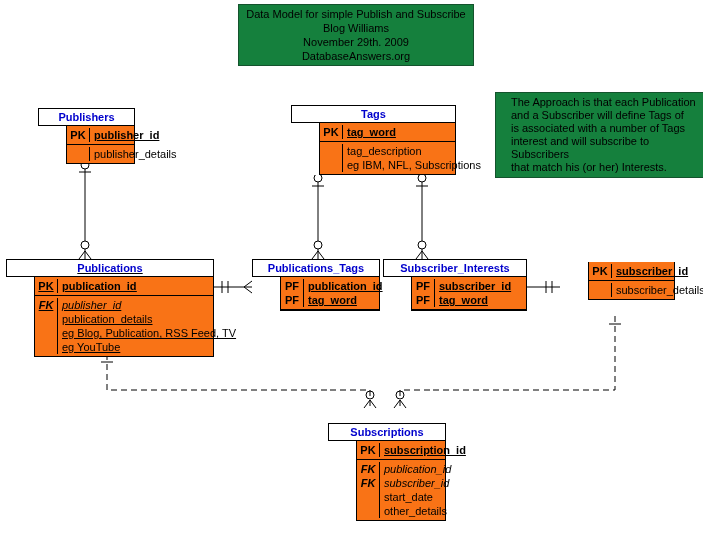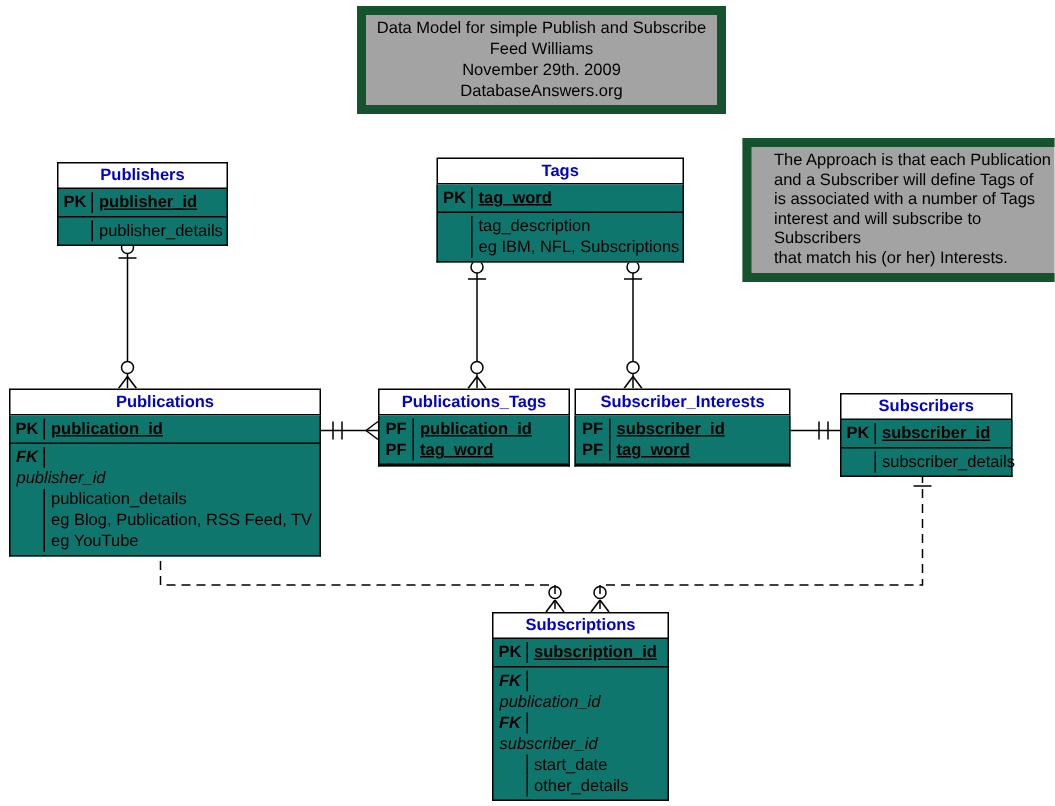--- a/index.html
+++ b/index.html
@@ -8,22 +8,22 @@
     width: 703px;
     height: 537px;
     position: relative;
     font-family: Arial, sans-serif;
     font-size: 11px;
     background: #fff;
     overflow: hidden;
   }
   .box {
     position: absolute;
-    border: 6px solid #14532d;
-    background: #a3a3a3;
+    border: 1px solid #14532d;
+    background: #15803d;
   }
   .title-box {
     text-align: center;
     padding: 2px 6px;
     line-height: 14px;
   }
   .note-box {
     padding: 3px 15px;
     line-height: 13px;
   }
@@ -35,40 +35,41 @@
     background: #fff;
     color: #0000cc;
     font-weight: bold;
     text-align: center;
     padding: 2px 4px;
     border: 1px solid #000;
   }
   .entity-body {
     border: 1px solid #000;
     border-top: none;
-    background: #0f766e;
+    background: #f97316;
+    margin-left: 28px;
   }
   .entity-row {
     display: flex;
     line-height: 14px;
   }
   .key-col {
     width: 22px;
     text-align: center;
     font-weight: bold;
     border-right: 1px solid #000;
     flex-shrink: 0;
   }
   .attr-col {
     padding-left: 4px;
     flex: 1;
     white-space: nowrap;
   }
   .pk-row .attr-col { font-weight: bold; text-decoration: underline; }
-  .fk-row { font-style: italic; flex-direction: column; }
+  .fk-row { font-style: italic; }
   .pk-section {
     border-bottom: 1px solid #000;
     padding: 2px 0;
   }
   .attr-section { padding: 2px 0; }
   svg.lines {
     position: absolute;
     top: 0; left: 0;
     width: 703px; height: 537px;
     pointer-events: none;
@@ -124,34 +125,34 @@
   <line x1="609" y1="324" x2="621" y2="324" stroke="#000"></line>
   <circle cx="400" cy="395" r="4" fill="#fff" stroke="#000"></circle>
   <line x1="394" y1="408" x2="400" y2="400" stroke="#000"></line>
   <line x1="406" y1="408" x2="400" y2="400" stroke="#000"></line>
   <line x1="400" y1="390" x2="400" y2="408" stroke="#000" stroke-dasharray="6,4"></line>
   <line x1="430" y1="390" x2="400" y2="390" stroke="#000" stroke-dasharray="6,4"></line>
 </svg>
 
 <div class="box title-box" style="left:238px; top:4px; width:222px;">
   <div>Data Model for simple Publish and Subscribe</div>
-  <div>Feed Williams</div>
+  <div>Blog Williams</div>
   <div>November 29th. 2009</div>
   <div>DatabaseAnswers.org</div>
 </div>
 
 <div class="box note-box" style="left:495px; top:92px; width:197px;">
   <div>The Approach is that each Publication</div>
   <div>and a Subscriber will define Tags of</div>
   <div>is associated with a number of Tags</div>
   <div>interest and will subscribe to Subscribers</div>
   <div>that match his (or her) Interests.</div>
 </div>
 
-<div class="entity" style="left:38px; top:108px; width:114px;">
+<div class="entity" style="left:38px; top:108px; width:97px;">
   <div class="entity-header">Publishers</div>
   <div class="entity-body">
     <div class="pk-section">
       <div class="entity-row pk-row">
           <div class="key-col">PK</div>
           <div class="attr-col">publisher_id</div>
         </div>
     </div>
     <div class="attr-section">
       <div class="entity-row">
@@ -177,21 +178,21 @@
           <div class="attr-col">tag_description</div>
         </div>
       <div class="entity-row">
           <div class="key-col"></div>
           <div class="attr-col">eg IBM, NFL, Subscriptions</div>
         </div>
     </div>
   </div>
 </div>
 
-<div class="entity" style="left:6px; top:259px; width:208px;">
+<div class="entity" style="left:6px; top:259px; width:208px;text-decoration:underline;">
   <div class="entity-header">Publications</div>
   <div class="entity-body">
     <div class="pk-section">
       <div class="entity-row pk-row">
           <div class="key-col">PK</div>
           <div class="attr-col">publication_id</div>
         </div>
     </div>
     <div class="attr-section">
       <div class="entity-row fk-row">
@@ -240,38 +241,37 @@
         </div>
       <div class="entity-row pk-row">
           <div class="key-col">PF</div>
           <div class="attr-col">tag_word</div>
         </div>
     </div>
   </div>
 </div>
 
 <div class="entity" style="left:560px; top:262px; width:115px;">
-  <div class="entity-header">Subscribers</div>
   <div class="entity-body">
     <div class="pk-section">
       <div class="entity-row pk-row">
           <div class="key-col">PK</div>
           <div class="attr-col">subscriber_id</div>
         </div>
     </div>
     <div class="attr-section">
       <div class="entity-row">
           <div class="key-col"></div>
           <div class="attr-col">subscriber_details</div>
         </div>
     </div>
   </div>
 </div>
 
-<div class="entity" style="left:328px; top:408px; width:118px;">
+<div class="entity" style="left:328px; top:423px; width:118px;">
   <div class="entity-header">Subscriptions</div>
   <div class="entity-body">
     <div class="pk-section">
       <div class="entity-row pk-row">
           <div class="key-col">PK</div>
           <div class="attr-col">subscription_id</div>
         </div>
     </div>
     <div class="attr-section">
       <div class="entity-row fk-row">

